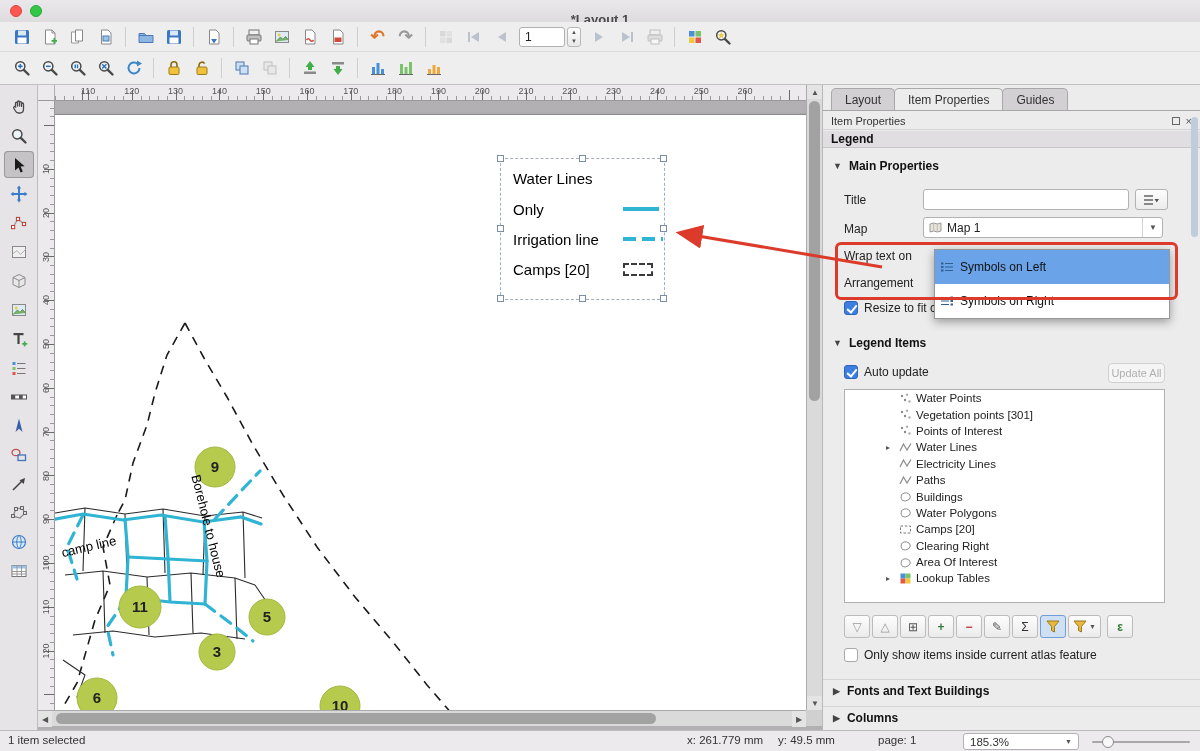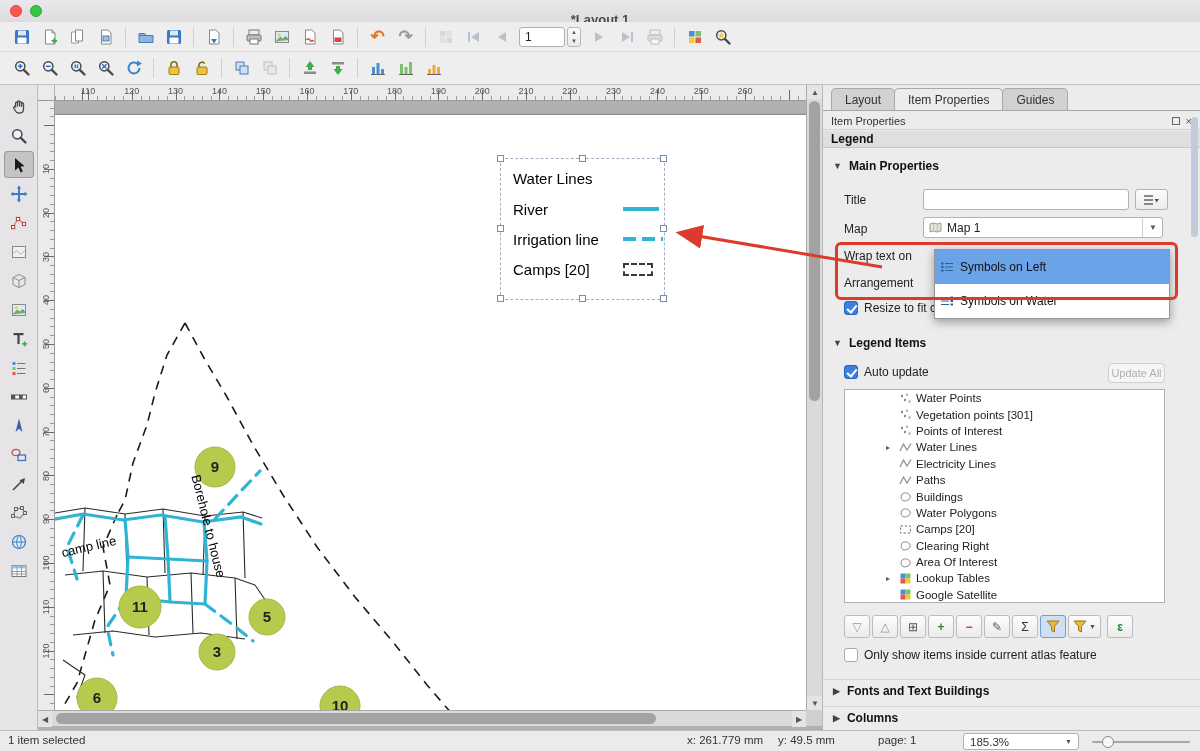--- a/index.html
+++ b/index.html
@@ -590,21 +590,21 @@
           <span class="h" style="left:-4px;top:-4px"></span>
           <span class="h" style="left:78px;top:-4px"></span>
           <span class="h" style="left:159px;top:-4px"></span>
           <span class="h" style="left:-4px;top:66px"></span>
           <span class="h" style="left:159px;top:66px"></span>
           <span class="h" style="left:-4px;top:136px"></span>
           <span class="h" style="left:78px;top:136px"></span>
           <span class="h" style="left:159px;top:136px"></span>
           <div class="lg-title">Water Lines</div>
           <div class="lg-row" style="top:38px">
-            <span class="lg-label">River</span>
+            <span class="lg-label">Only</span>
             <span class="sym solid"></span>
           </div>
           <div class="lg-row" style="top:68px">
             <span class="lg-label">Irrigation line</span>
             <span class="sym dash"></span>
           </div>
           <div class="lg-row" style="top:98px">
             <span class="lg-label">Camps [20]</span>
             <span class="sym rect"></span>
           </div>
@@ -680,21 +680,21 @@
       </div>
       <div class="popt">
         <svg width="14" height="12">
             <line x1="1" y1="2.5" x2="9" y2="2.5" stroke="#33608f"></line>
             <rect x="10.5" y="1.5" width="2.5" height="2" fill="#33608f"></rect>
             <line x1="1" y1="6" x2="9" y2="6" stroke="#33608f"></line>
             <rect x="10.5" y="5" width="2.5" height="2" fill="#33608f"></rect>
             <line x1="1" y1="9.5" x2="9" y2="9.5" stroke="#33608f"></line>
             <rect x="10.5" y="8.5" width="2.5" height="2" fill="#33608f"></rect>
           </svg>
-        <span>Symbols on Water</span>
+        <span>Symbols on Right</span>
       </div>
     </div>
     <div class="redbox"></div>
 
     <div class="cbrow" style="top:216px;left:21px">
       <span class="cb checked"></span>
       <span>Resize to fit contents</span>
     </div>
 
     <div class="sec" style="top:251px">
@@ -820,32 +820,20 @@
           <span class="li-arrow">▸</span>
           <span class="li-icon">
             <svg width="13" height="13">
               <rect x="1.5" y="1.5" width="5" height="5" fill="#4a90d9"></rect>
               <rect x="6.5" y="1.5" width="5" height="5" fill="#7ac36a"></rect>
               <rect x="1.5" y="6.5" width="5" height="5" fill="#e2574c"></rect>
               <rect x="6.5" y="6.5" width="5" height="5" fill="#f0c83c"></rect>
             </svg>
           </span>
           <span class="li-label">Lookup Tables</span>
-        </div>
-        <div class="li-row">
-          <span class="li-arrow"></span>
-          <span class="li-icon">
-            <svg width="13" height="13">
-              <rect x="1.5" y="1.5" width="5" height="5" fill="#4a90d9"></rect>
-              <rect x="6.5" y="1.5" width="5" height="5" fill="#7ac36a"></rect>
-              <rect x="1.5" y="6.5" width="5" height="5" fill="#e2574c"></rect>
-              <rect x="6.5" y="6.5" width="5" height="5" fill="#f0c83c"></rect>
-            </svg>
-          </span>
-          <span class="li-label">Google Satellite</span>
         </div>
       </div>
 
     <div class="btnrow">
       <div class="sbtn">
           <span style="color:#999">▽</span>
         </div>
       <div class="sbtn">
           <span style="color:#999">△</span>
         </div>

